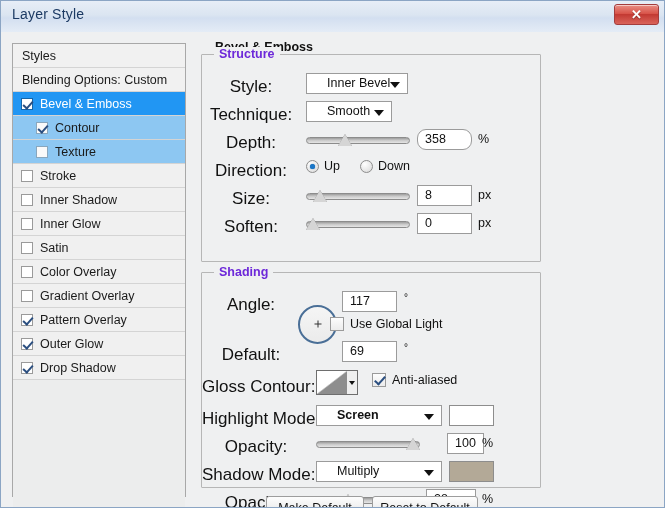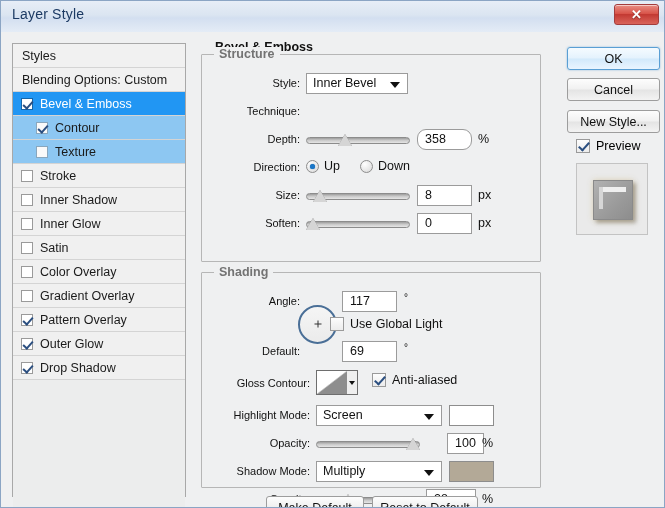--- a/index.html
+++ b/index.html
@@ -115,44 +115,44 @@
   }
   .panel-title { left: 16px; top: 4px; }
 
   .group {
     position: absolute;
     border: 1px solid #b6b6b6;
     border-radius: 1px;
   }
   .group-legend {
     position: absolute;
-    font-size: 12.5px; font-weight: bold; color: #737373;
+    font-size: 12.5px; font-weight: bold; color: #6d28d9;
     background: #eff0f1;
     padding: 0 5px;
     white-space: nowrap;
     top: -8px; left: 12px;
   }
   #group-structure { left: 7px; top: 18px; width: 340px; height: 208px; }
   #group-shading   { left: 7px; top: 236px; width: 340px; height: 216px; }
   .row-label {
     position: absolute;
-    font-size: 11px; color: #111;
-    text-align: right;
+    font-size: 17px; color: #111;
+    text-align: center;
     white-space: nowrap;
   }
 
   select.combo, .combo {
     position: absolute;
     height: 21px;
     background: #ffffff;
     border: 1px solid #9b9b9b;
     font-family: "Liberation Sans", sans-serif;
     font-size: 12.5px;
     color: #111;
-    padding: 0 20px 0 6px;
+    padding: 0 20px 0 20px;
     line-height: 19px;
     cursor: pointer;
     white-space: nowrap;
     overflow: hidden;
   }
   .combo .arrow {
     position: absolute; right: 7px; top: 8px;
     width: 0; height: 0;
     border-left: 5px solid transparent;
     border-right: 5px solid transparent;
@@ -421,20 +421,24 @@
       <div class="group" id="group-structure">
         <div class="group-legend">Structure</div>
 
         <div class="row-label" style="left:0px; top:22px; width:98px;">Style:</div>
         <div class="combo" style="left:104px; top:18px; width:102px;">
           <span>Inner Bevel</span>
           <span class="arrow"></span>
         </div>
 
         <div class="row-label" style="left:0px; top:50px; width:98px;">Technique:</div>
+        <div class="combo" style="left:104px; top:46px; width:86px;">
+          <span>Smooth</span>
+          <span class="arrow"></span>
+        </div>
 
         <div class="row-label" style="left:0px; top:78px; width:98px;">Depth:</div>
         <div class="slider" id="slider-depth" style="left:104px; top:77px; width:104px;">
           <div class="track"></div>
           <div class="thumb" style="left: 31.5px;"></div>
         </div>
         <div class="numfield" style="left:215px; top:74px; width:55px;border-radius:9px;">358</div>
         <div class="unit" style="left:276px; top:77px;">%</div>
 
         <div class="row-label" style="left:0px; top:106px; width:98px;">Direction:</div>
@@ -490,21 +494,21 @@
           <span class="drop">
               <i></i>
             </span>
         </div>
         <div class="chk-inline" style="left:170px; top:100px;">
           <span class="chk-box checked"></span>
           <span>Anti-aliased</span>
         </div>
 
         <div class="row-label" style="left:0px; top:136px; width:108px;">Highlight Mode:</div>
-        <div class="combo" style="left:114px; top:132px; width:126px;">
+        <div class="combo" style="left:114px; top:132px; width:126px;font-weight:bold;">
           <span>Screen</span>
           <span class="arrow"></span>
         </div>
         <div class="color-swatch" id="sw-highlight" style="left: 247px; top: 132px; background: rgb(255, 255, 255);"></div>
 
         <div class="row-label" style="left:0px; top:164px; width:108px;">Opacity:</div>
         <div class="slider" id="slider-hl-opacity" style="left:114px; top:163px; width:104px;">
           <div class="track"></div>
           <div class="thumb" style="left: 90px;"></div>
         </div>
@@ -524,29 +528,15 @@
           <div class="thumb" style="left: 25.2px;"></div>
         </div>
         <div class="numfield" style="left:224px; top:216px; width:50px;">28</div>
         <div class="unit" style="left:280px; top:219px;">%</div>
       </div>
 
       <div class="btn" id="btn-make-default">Make Default</div>
       <div class="btn" id="btn-reset-default">Reset to Default</div>
     </div>
 
-    <div class="right-panel">
-      <div class="rbtn" id="btn-ok">OK</div>
-      <div class="rbtn" id="btn-cancel">Cancel</div>
-      <div class="rbtn" id="btn-new-style">New Style...</div>
-
-      <div class="preview-chk">
-        <span class="chk-box checked"></span>
-        <span>Preview</span>
-      </div>
-
-      <div class="thumb-box">
-        <div class="thumb-art"></div>
-      </div>
-    </div>
 
   </div>
 </div>
 
 </body></html>

